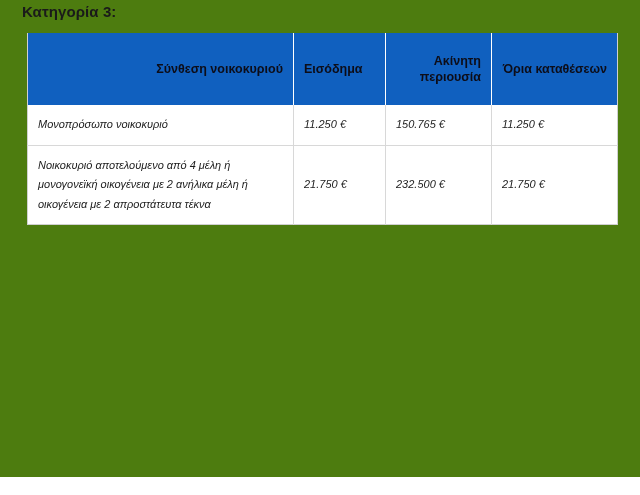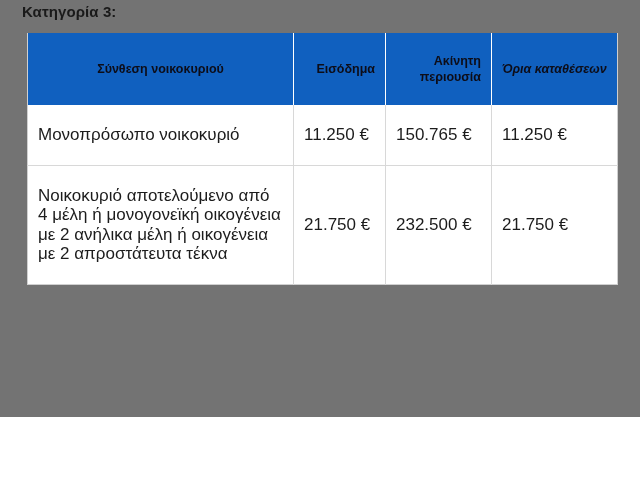--- a/index.html
+++ b/index.html
@@ -10,22 +10,22 @@
   body {
     width: 640px;
     height: 495px;
     overflow: hidden;
     font-family: "Liberation Sans", "DejaVu Sans", sans-serif;
     color: #202020;
   }
   .page {
     position: relative;
     width: 640px;
-    height: 417px;
-    background: #737373;
+    height: 477px;
+    background: #4d7c0f;
   }
   .page-title {
     position: absolute;
     left: 22px;
     top: 2px;
     font-size: 15px;
     font-weight: bold;
     color: #1a1a1a;
     letter-spacing: 0.1px;
     line-height: 20px;
@@ -53,46 +53,46 @@
     padding: 0 10px;
     height: 72px;
     border-right: 1px solid #ffffff;
     box-sizing: border-box;
     vertical-align: middle;
   }
   table.benefits-table thead th:last-child {
     border-right: none;
   }
   th.col-household {
-    text-align: center;
+    text-align: right;
     width: 266px;
   }
   th.col-income {
-    text-align: right;
+    text-align: left;
     width: 92px;
     margin-top: 32px;
   }
   th.col-property {
     text-align: right;
     width: 106px;
   }
   th.col-deposits {
-    text-align: left;
+    text-align: right;
     width: 126px;
-    font-style: italic;
   }
   table.benefits-table tbody td {
     border-top: 1px solid #d8d8d8;
     border-right: 1px solid #d8d8d8;
-    padding: 20px 10px;
-    font-size: 17px;
+    padding: 10px 10px;
+    font-size: 11px;
     line-height: 19.5px;
     color: #1c1c1c;
     vertical-align: middle;
     box-sizing: border-box;
+    font-style: italic;
   }
   table.benefits-table tbody td:last-child {
     border-right: none;
   }
   td.cell-household {
     text-align: left;
     padding-left: 11px;
     padding-right: 14px;
   }
   td.cell-num {

